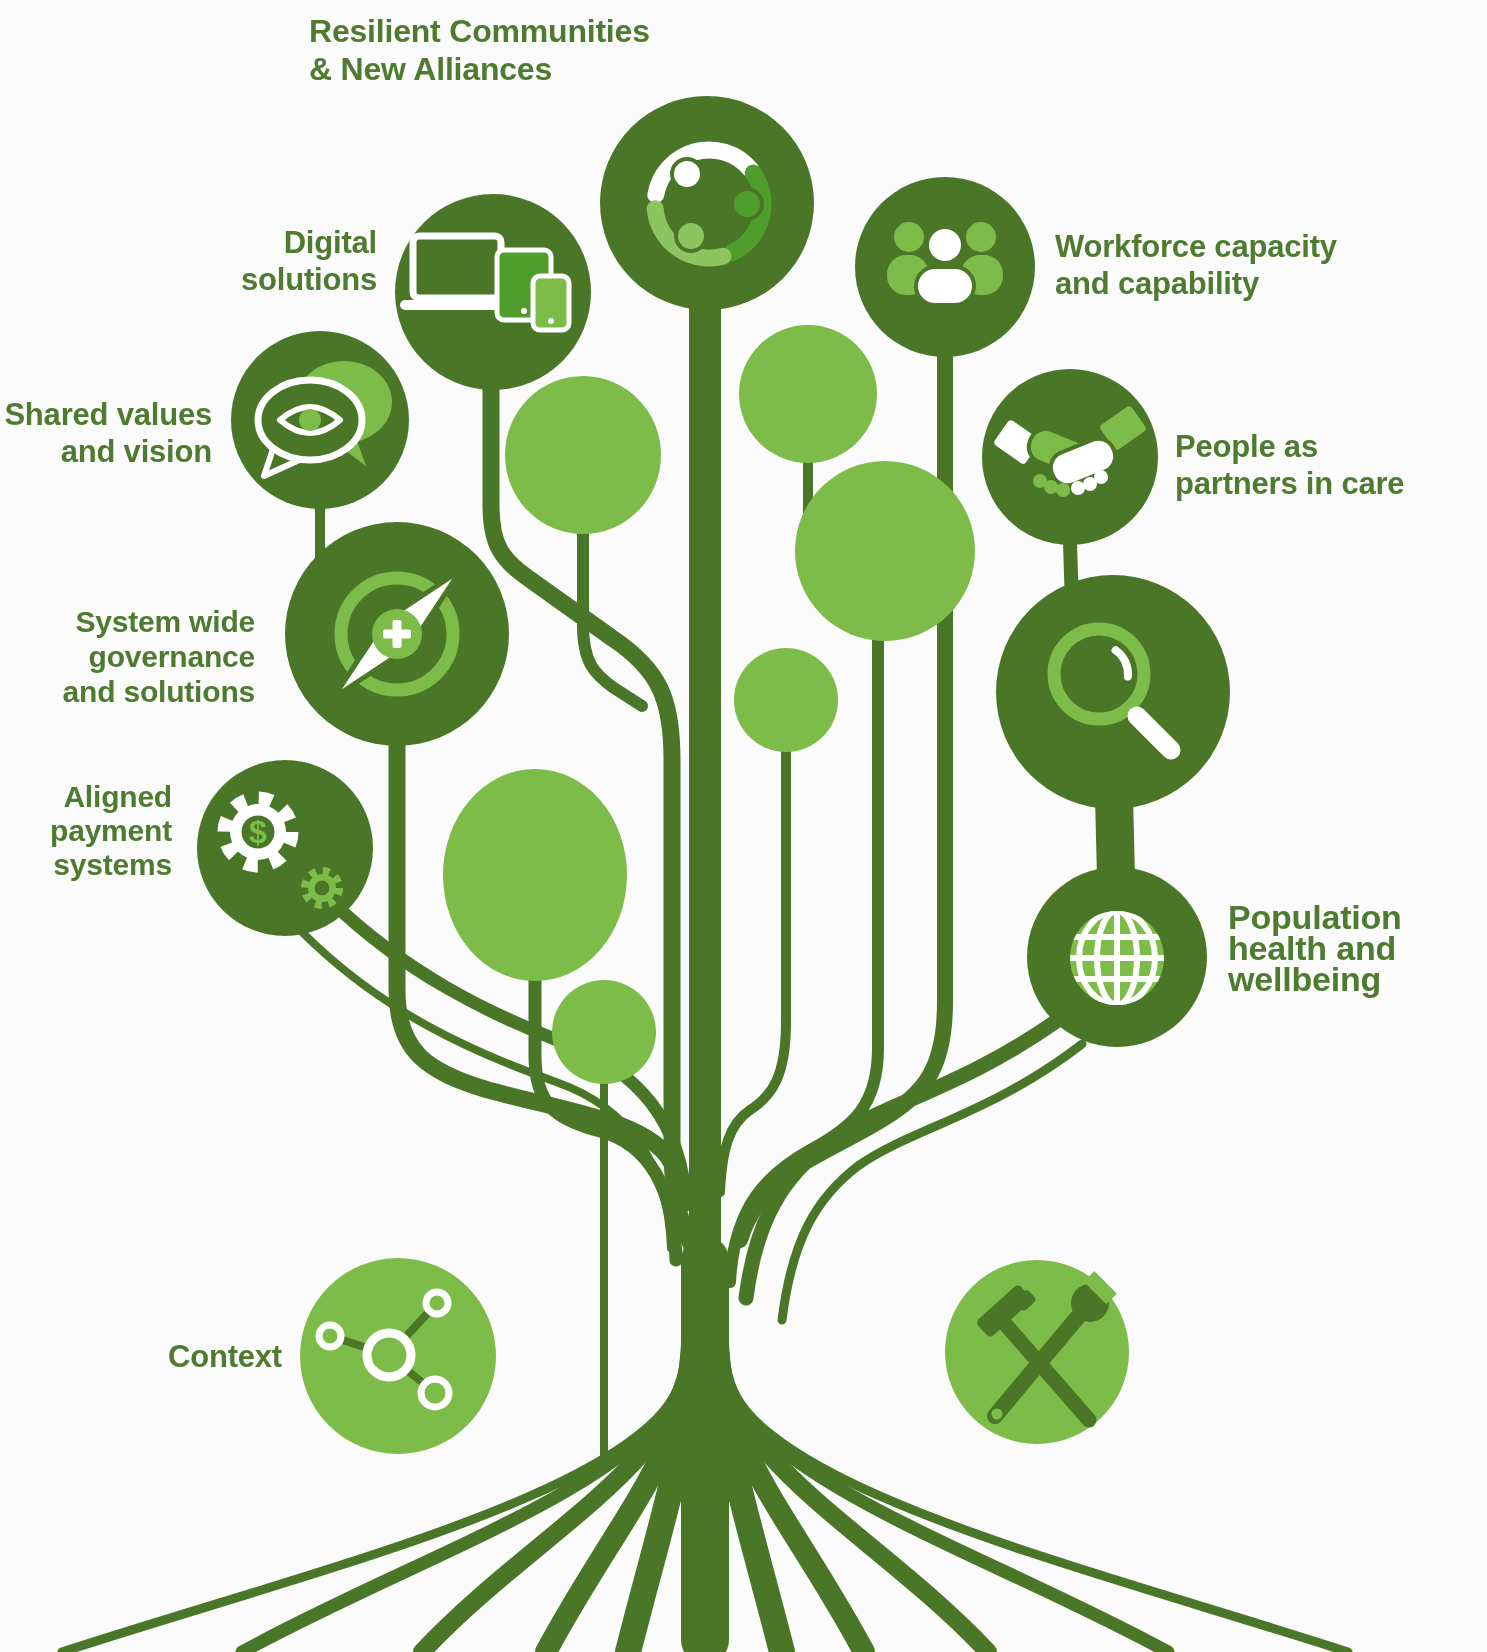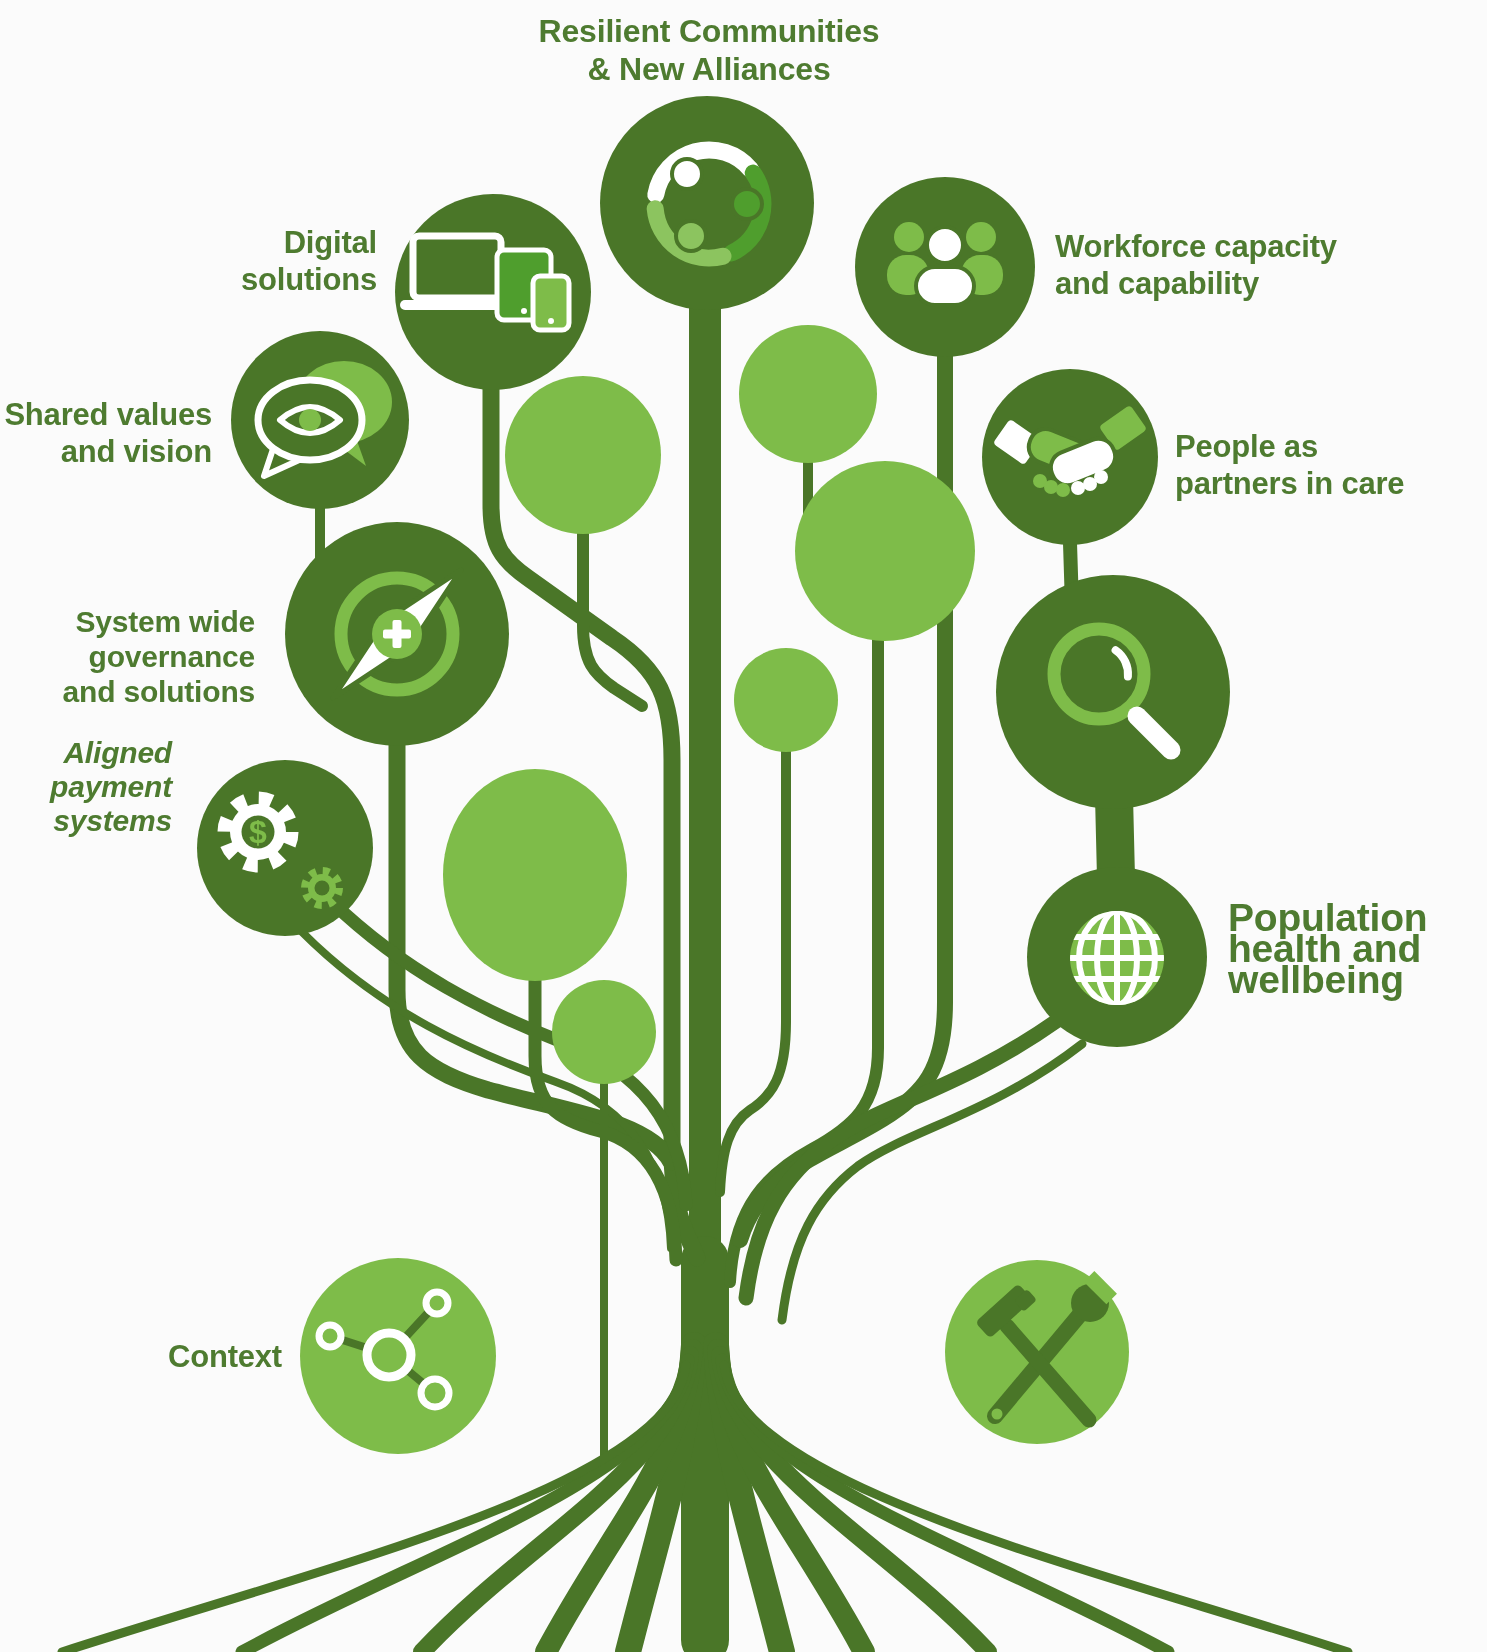--- a/index.html
+++ b/index.html
@@ -15,21 +15,21 @@
     position:absolute;
     font-family:"Liberation Sans",sans-serif;
     font-weight:700;
     color:#4e7b30;
     white-space:pre-line;
     line-height:37px;
     font-size:31px;
     letter-spacing:-0.2px;
   }
   .label.right{text-align:right;}
-  .label.center{text-align:center;}
+  .label.center{}
   .branch{stroke:#4a7628;fill:none;}
   .rootstrand{stroke:#4a7628;fill:none;}
 </style>
 </head>
 <body>
 
 <div id="stage">
 
 <svg id="tree-svg" width="1487" height="1652" viewBox="0 0 1487 1652">
 
@@ -237,24 +237,24 @@
 and vision</div>
 
   <div class="label" style="left:1175px; top:428px; width:312px;">People as
 partners in care</div>
 
   <div class="label right" style="left:0px; top:604px; width:255px; font-size:30px; line-height:35px;">System wide
 governance
 and solutions</div>
 
 
-  <div class="label right" style="left:0px; top:736px; width:172px; font-size:30px; line-height:34px;font-style:italic;">Aligned
+  <div class="label right" style="left:0px; top:780px; width:172px; font-size:30px; line-height:34px;">Aligned
 payment
 systems</div>
 
-  <div class="label" style="left:1228px; top:902px; width:259px; font-size:39px; line-height:31px;">Population
+  <div class="label" style="left:1228px; top:902px; width:259px; font-size:34px; line-height:31px;">Population
 health and
 wellbeing</div>
 
   <div class="label right" style="left:60px; top:1338px; width:222px;">Context</div>
 
 
 </div>
 
 </body></html>

